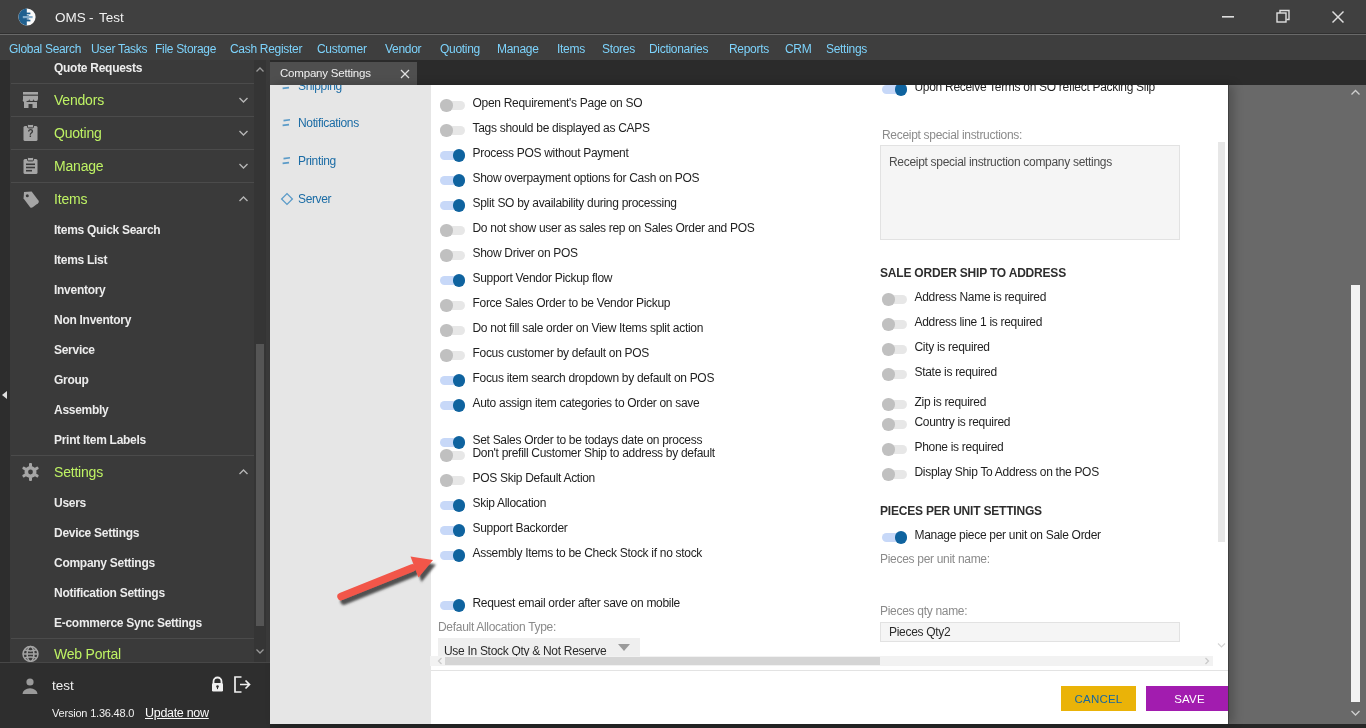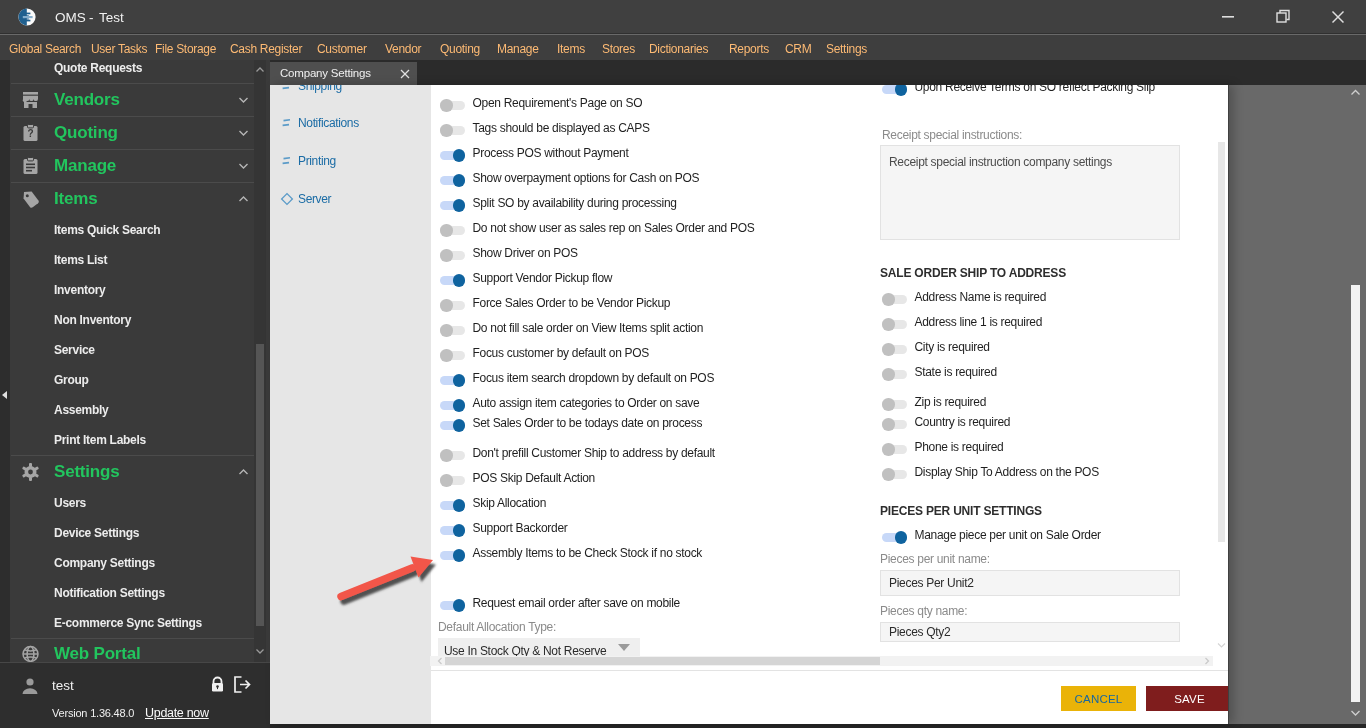--- a/index.html
+++ b/index.html
@@ -8,27 +8,27 @@
 .abs{position:absolute}
 
 #titlebar{left:0;top:0;width:1366px;height:34px;background:#404040;border-bottom:1px solid #303030}
 #logo{left:18px;top:8px;width:18px;height:18px}
 #apptitle,#apptitle2,#apptitle3{top:10px;font-size:13.5px;color:#f0f0f0;letter-spacing:0px}
 #apptitle2{left:89px}
 #apptitle3{left:99px}
 .winbtn{top:0;width:46px;height:34px;color:#e8e8e8}
 
 #menubar{left:0;top:35px;width:1366px;height:25px;background:#3e3e3e}
-#menubar span{position:absolute;top:56%;transform:translateY(-50%);color:#fdba74;font-size:12px;letter-spacing:-0.3px;white-space:nowrap}
+#menubar span{position:absolute;top:56%;transform:translateY(-50%);color:#7dd3fc;font-size:12px;letter-spacing:-0.3px;white-space:nowrap}
 
 #sidebar{left:0;top:60px;width:270px;height:668px;background:#3a3a3a;overflow:hidden}
 #leftstrip{left:0;top:0;width:10px;height:602px;background:#2d2d2d}
 #collapsearrow{left:2px;top:331px;width:0;height:0;border-top:4px solid transparent;border-bottom:4px solid transparent;border-right:5px solid #e0e0e0}
 .sep{left:11px;width:243px;height:1px;background:#4b4b4b}
-.navtxt{color:#22c55e;font-size:17px;letter-spacing:-0.2px;font-weight:700;left:54px;transform:translateY(-50%);white-space:nowrap}
+.navtxt{color:#bef264;font-size:14px;letter-spacing:-0.2px;font-weight:400;left:54px;transform:translateY(-50%);white-space:nowrap}
 .subtxt{color:#ececec;font-size:12px;letter-spacing:-0.28px;font-weight:700;left:54px;transform:translateY(-50%);white-space:nowrap}
 .icon{left:21px;width:19px;height:19px;transform:translateY(-50%)}
 .chev{left:238px;width:11px;height:11px;transform:translateY(-50%)}
 
 #sbar-track{left:254px;top:0;width:12px;height:602px;background:#353535}
 #sbar-thumb{left:256px;top:284px;width:8px;height:282px;background:#555}
 .sbarrow{left:255px;width:10px;height:10px}
 
 #userarea{left:0;top:602px;width:270px;height:66px;background:#2e2e2e;border-top:1px solid #474747}
 
@@ -53,21 +53,21 @@
 .fhead{position:absolute;transform:translateY(-50%);font-size:12px;font-weight:700;color:#2e2e2e;letter-spacing:-0.2px;white-space:nowrap}
 .finput{position:absolute;background:#f5f5f5;border:1px solid #e2e2e2;font-size:12px;letter-spacing:-0.3px;color:#2b2b2b;display:flex;align-items:center;padding-left:8px}
 
 #dvscroll{left:948px;top:57px;width:7px;height:400px;background:#e7e7e7}
 #dhscroll{left:160px;top:571px;width:783px;height:10px;background:#f2f2f2;z-index:5}
 #dhthumb{left:175px;top:572px;width:435px;height:8px;background:#d5d5d5;z-index:6}
 
 #dfooter{left:161px;top:585px;width:797px;height:54px;background:#fff;border-top:1px solid #e3e3e3;z-index:7}
 .btn{position:absolute;top:15px;height:25px;display:flex;align-items:center;justify-content:center;font-size:11.5px;letter-spacing:.2px}
 #btncancel{left:630px;width:75px;background:#eab308;color:#1767a0}
-#btnsave{left:715px;width:87px;background:#7f1d1d;color:#fff}
+#btnsave{left:715px;width:87px;background:#a21caf;color:#fff}
 svg{display:block}
 </style>
 </head>
 <body>
 <div id="app">
 
   <div id="titlebar" class="abs"></div>
   <div id="logo" class="abs">
     <svg width="18" height="18" viewBox="0 0 18 18">
       <circle cx="9" cy="9" r="8.6" fill="#fafafa"></circle>
@@ -373,21 +373,21 @@
         <span>Focus customer by default on POS</span>
       </div>
       <div class="row" style="left:170px;top:293px">
         <div class="tg on"></div>
         <span>Focus item search dropdown by default on POS</span>
       </div>
       <div class="row" style="left:170px;top:318px">
         <div class="tg on"></div>
         <span>Auto assign item categories to Order on save</span>
       </div>
-      <div class="row" style="left:170px;top:338px">
+      <div class="row" style="left:170px;top:355px">
         <div class="tg on"></div>
         <span>Set Sales Order to be todays date on process</span>
       </div>
       <div class="row" style="left:170px;top:368px">
         <div class="tg"></div>
         <span>Don't prefill Customer Ship to address by default</span>
       </div>
       <div class="row" style="left:170px;top:393px">
         <div class="tg"></div>
         <span>POS Skip Default Action</span>
@@ -449,21 +449,20 @@
       <div class="row" style="left:612px;top:387px">
         <div class="tg"></div>
         <span>Display Ship To Address on the POS</span>
       </div>
       <div class="fhead" style="left:610px;top:426px">PIECES PER UNIT SETTINGS</div>
       <div class="row" style="left:612px;top:450px">
         <div class="tg on"></div>
         <span>Manage piece per unit on Sale Order</span>
       </div>
       <div class="flabel" style="left:610px;top:474px">Pieces per unit name:</div>
-      <div class="finput" style="left:610px;top:485px;width:300px;height:26px">Pieces Per Unit2</div>
       <div class="flabel" style="left:610px;top:526px">Pieces qty name:</div>
       <div class="finput" style="left:610px;top:537px;width:300px;height:20px">Pieces Qty2</div>
     <div id="dfooter" class="abs">
       <div class="btn" id="btncancel">CANCEL</div>
       <div class="btn" id="btnsave">SAVE</div>
     </div>
   </div>
 
   <svg class="abs" style="left:318px;top:543px;overflow:visible" width="130" height="70" viewBox="0 0 130 70">
     <g filter="url(#ashadow)">

